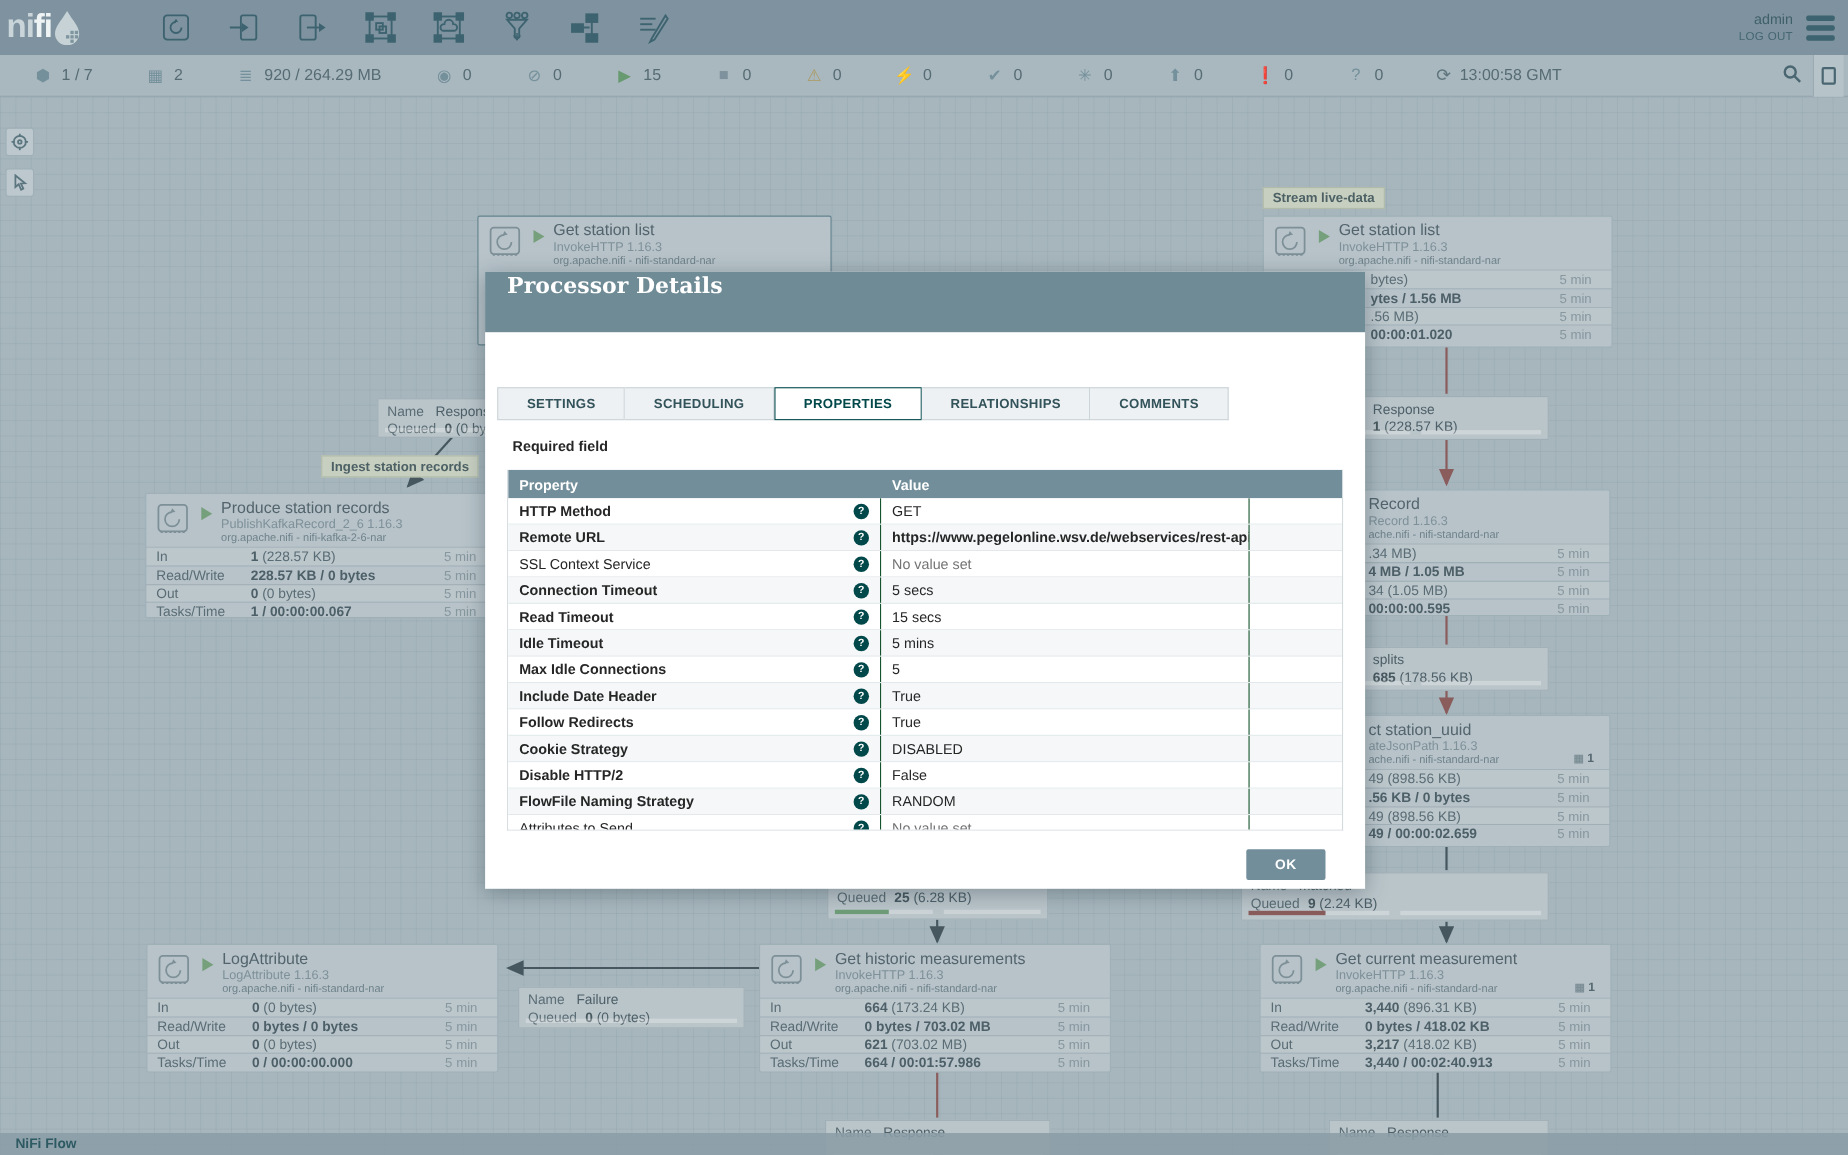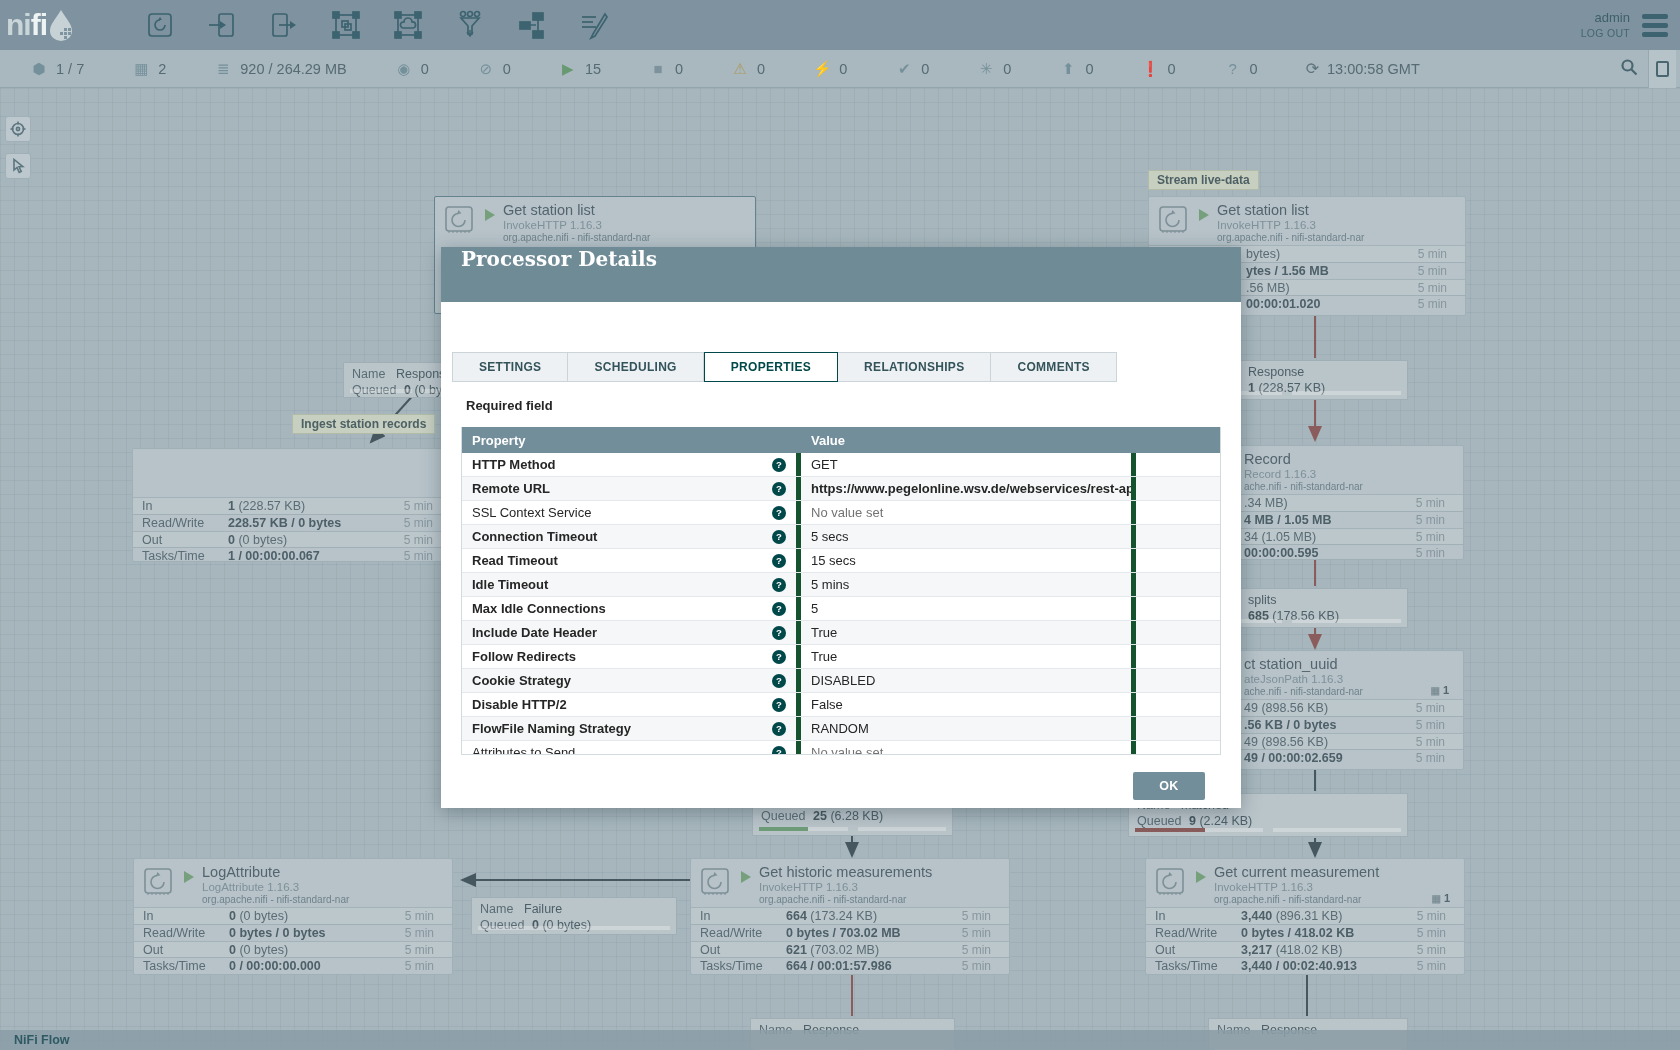--- a/index.html
+++ b/index.html
@@ -115,21 +115,21 @@
   .tab.active { background:#fff; border:1px solid #004849; color:#004849; }
   #required-field { position:absolute; left:25px; top:151px; font-size:13px; font-weight:bold; color:#262626; }
   #ptable { position:absolute; left:20px; top:180px; width:760px; height:328px; overflow:hidden;
     border:1px solid #d4dbdf; border-top:none; }
   .trow { display:grid; grid-template-columns:339px 335px 86px; height:24px; font-size:13px;
     border-bottom:1px solid #e2e8eb; background:#fff; }
   .trow:nth-child(odd) { background:#f5f7f8; }
   .trow.thead { background:#728e9b; color:#fff; font-weight:bold; height:26px; border-bottom:none; }
   .tcell { display:flex; align-items:center; padding:0 10px; overflow:hidden; white-space:nowrap; }
   .tcell.name { justify-content:space-between; color:#262626; }
-  .trow:not(.thead) .tcell { border-right:5px solid #14532d; }
+  .trow:not(.thead) .tcell { border-right:1px solid #14532d; }
   .trow:not(.thead) .tcell:last-child { border-right:none; }
   .tcell.name.req .pname { font-weight:bold; }
   .help { width:14px; height:14px; border-radius:50%; background:#004849; color:#fff; font-size:9.5px;
     font-weight:bold; text-align:center; line-height:14px; flex:none; cursor:pointer; }
   .tcell.val { color:#262626; }
   .tcell.val.unset { color:#737373; }
   .tcell.val.boldv { font-weight:bold; }
   #ok-btn { position:absolute; right:36px; bottom:8px; width:72px; height:28px; background:#728e9b;
     color:#fff; font-size:12.5px; font-weight:bold; display:flex; align-items:center; justify-content:center;
     border-radius:2px; cursor:pointer; letter-spacing:.5px; }
@@ -525,20 +525,32 @@
           <span class="tm">5 min</span>
         </div>
         <div class="prow">
           <span class="lbl">Tasks/Time</span>
           <span class="val" style="left:97px"><b>00:00:01.020</b></span>
           <span class="tm">5 min</span>
         </div>
       </div>
     </div>
     <div class="proc" style="left: 132px; top: 448px; width: 320px; height: 114px;">
+      <div class="phead">
+        <span class="picon"><svg width="32" height="32" viewBox="0 0 32 32">
+            <rect x="3" y="3" width="26" height="24" rx="3"></rect>
+            <path d="M22 16 a6.5 6.5 0 1 1 -6.5 -6.5"></path>
+            <path d="M15.5 6 l3 3.5 -4.5 0.5 z" fill="#7e9097" stroke="none"></path>
+            <path d="M5 28 h2 M9 28 h2 M13 28 h2 M17 28 h2 M21 28 h2 M25 28 h2" stroke-width="1.2"></path>
+          </svg></span>
+        <span class="pplay"></span>
+        <span class="ptitle" style="left:68px">Produce station records</span>
+        <span class="ptype" style="left:68px">PublishKafkaRecord_2_6 1.16.3</span>
+        <span class="pnar" style="left:68px">org.apache.nifi - nifi-kafka-2-6-nar</span>
+      </div>
       <div class="prows">
         <div class="prow">
           <span class="lbl">In</span>
           <span class="val" style="left:95px"><b>1</b> (228.57 KB)</span>
           <span class="tm">5 min</span>
         </div>
         <div class="prow">
           <span class="lbl">Read/Write</span>
           <span class="val" style="left:95px"><b>228.57 KB / 0 bytes</b></span>
           <span class="tm">5 min</span>

